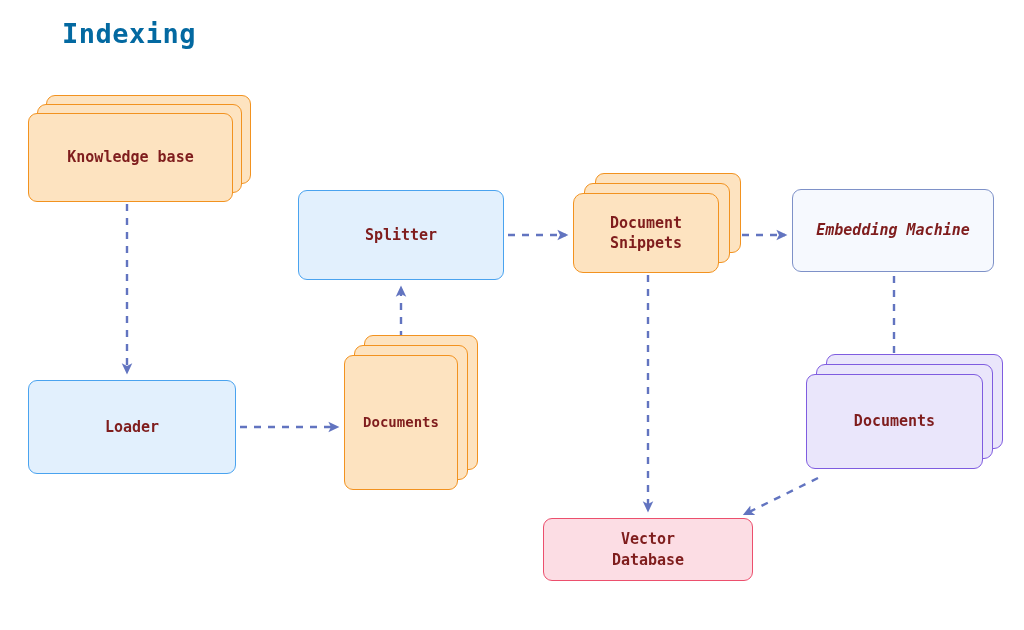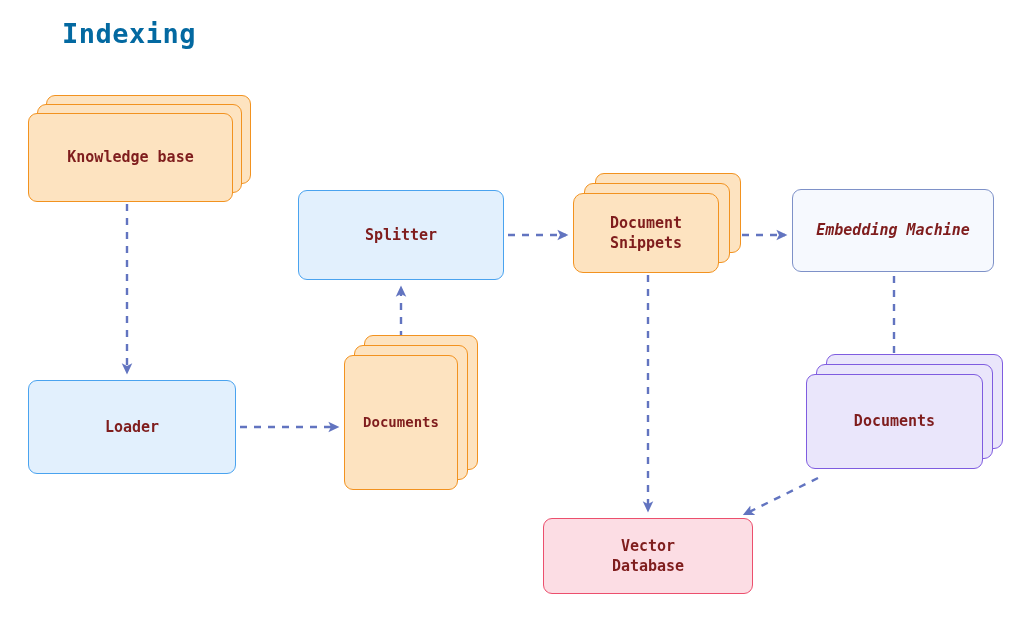--- a/index.html
+++ b/index.html
@@ -137,18 +137,18 @@
   <div class="node pal-blue-pale" style="left:792px; top:189px; width:202px; height:83px;font-style:italic;">
     <span>Embedding Machine</span>
   </div>
 
   <div class="stack-layer pal-purple" style="left:826px; top:354px; width:177px; height:95px;"></div>
   <div class="stack-layer l2 pal-purple" style="left:816px; top:364px; width:177px; height:95px;"></div>
   <div class="node pal-purple" style="left:806px; top:374px; width:177px; height:95px;">
     <span>Documents</span>
   </div>
 
-  <div class="node pal-pink" style="left:543px; top:518px; width:210px; height:76px;">
+  <div class="node pal-pink" style="left:543px; top:518px; width:210px; height:63px;">
     <span>Vector
 Database</span>
   </div>
 
 </div>
 
 </body></html>

